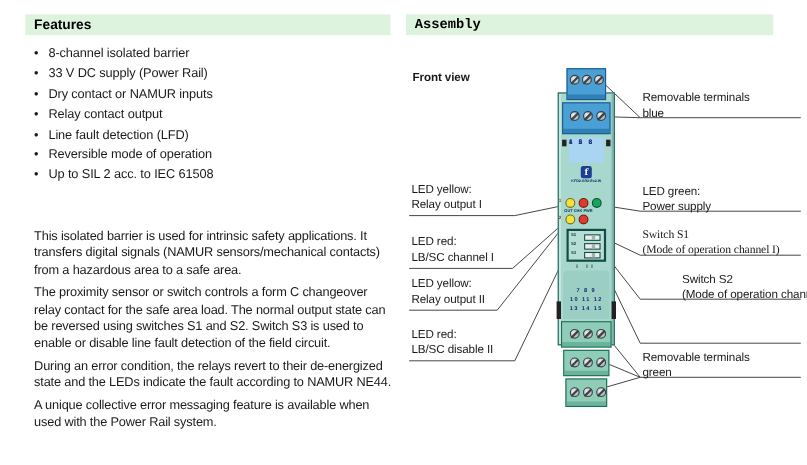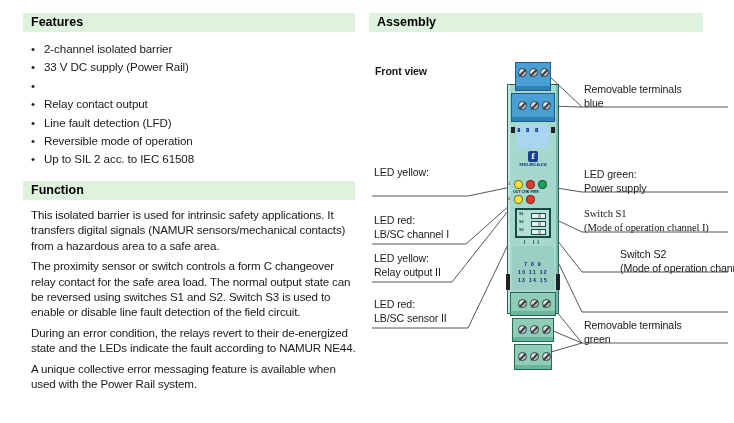--- a/index.html
+++ b/index.html
@@ -70,59 +70,57 @@
 
 <div id="page">
 
   <div class="band" style="left:23px;top:13px;width:332px;">
     <div class="band-title">Features</div>
   </div>
 
   <div class="bullets">
     <div class="bi">
         <span class="dot">•</span>
-        <span class="bt">2-channel isolated barrier</span>
+        <span class="bt">8-channel isolated barrier</span>
       </div>
     <div class="bi">
         <span class="dot">•</span>
         <span class="bt">33 V DC supply (Power Rail)</span>
       </div>
     <div class="bi">
         <span class="dot">•</span>
+        <span class="bt">Dry contact or NAMUR inputs</span>
       </div>
     <div class="bi">
         <span class="dot">•</span>
         <span class="bt">Relay contact output</span>
       </div>
     <div class="bi">
         <span class="dot">•</span>
         <span class="bt">Line fault detection (LFD)</span>
       </div>
     <div class="bi">
         <span class="dot">•</span>
         <span class="bt">Reversible mode of operation</span>
       </div>
     <div class="bi">
         <span class="dot">•</span>
         <span class="bt">Up to SIL 2 acc. to IEC 61508</span>
       </div>
   </div>
 
-  <div class="band" style="left:23px;top:181px;width:332px;">
-    <div class="band-title">Function</div>
-  </div>
 
   <div class="paras">
     <p>This isolated barrier is used for intrinsic safety applications. It transfers digital signals (NAMUR sensors/mechanical contacts) from a hazardous area to a safe area.</p>
     <p>The proximity sensor or switch controls a form C changeover relay contact for the safe area load. The normal output state can be reversed using switches S1 and S2. Switch S3 is used to enable or disable line fault detection of the field circuit.</p>
     <p>During an error condition, the relays revert to their de-energized state and the LEDs indicate the fault according to NAMUR NE44.</p>
     <p>A unique collective error messaging feature is available when used with the Power Rail system.</p>
   </div>
 
-  <div class="band" style="left:369px;top:13px;width:334px;">
+  <div class="band" style="left:369px;top:13px;width:334px;font-family:Liberation Mono, monospace;">
     <div class="band-title">Assembly</div>
   </div>
 
   <div class="lbl" style="left:375px;top:64px;font-weight:bold;">Front view</div>
 
   <svg id="leads" viewBox="0 0 734 423">
     <g stroke="#444" stroke-width="0.9" fill="none">
       <path d="M372 196 H468 L516 186"></path>
       <path d="M372 244 H466 L528 189"></path>
       <path d="M372 282 H452 L516 201"></path>
@@ -131,32 +129,33 @@
       <path d="M728 192 H582 L544 186"></path>
       <path d="M728 232 H582 L542 213"></path>
       <path d="M728 272 H582 L543 222"></path>
       <path d="M728 312 H582 L543 231"></path>
       <path d="M728 343 H582 M582 343 L548 301 M582 343 L546 328 M582 343 L544 354"></path>
     </g>
   </svg>
 
   <div class="lbl" style="left:374px;top:165px;">
     <div>LED yellow:</div>
+    <div>Relay output I</div>
   </div>
   <div class="lbl" style="left:374px;top:213px;">
     <div>LED red:</div>
     <div>LB/SC channel I</div>
   </div>
   <div class="lbl" style="left:374px;top:251px;">
     <div>LED yellow:</div>
     <div>Relay output II</div>
   </div>
   <div class="lbl" style="left:374px;top:297px;">
     <div>LED red:</div>
-    <div>LB/SC sensor II</div>
+    <div>LB/SC disable II</div>
   </div>
 
   <div class="lbl" style="left:584px;top:82px;">
     <div>Removable terminals</div>
     <div>blue</div>
   </div>
   <div class="lbl" style="left:584px;top:167px;">
     <div>LED green:</div>
     <div>Power supply</div>
   </div>

